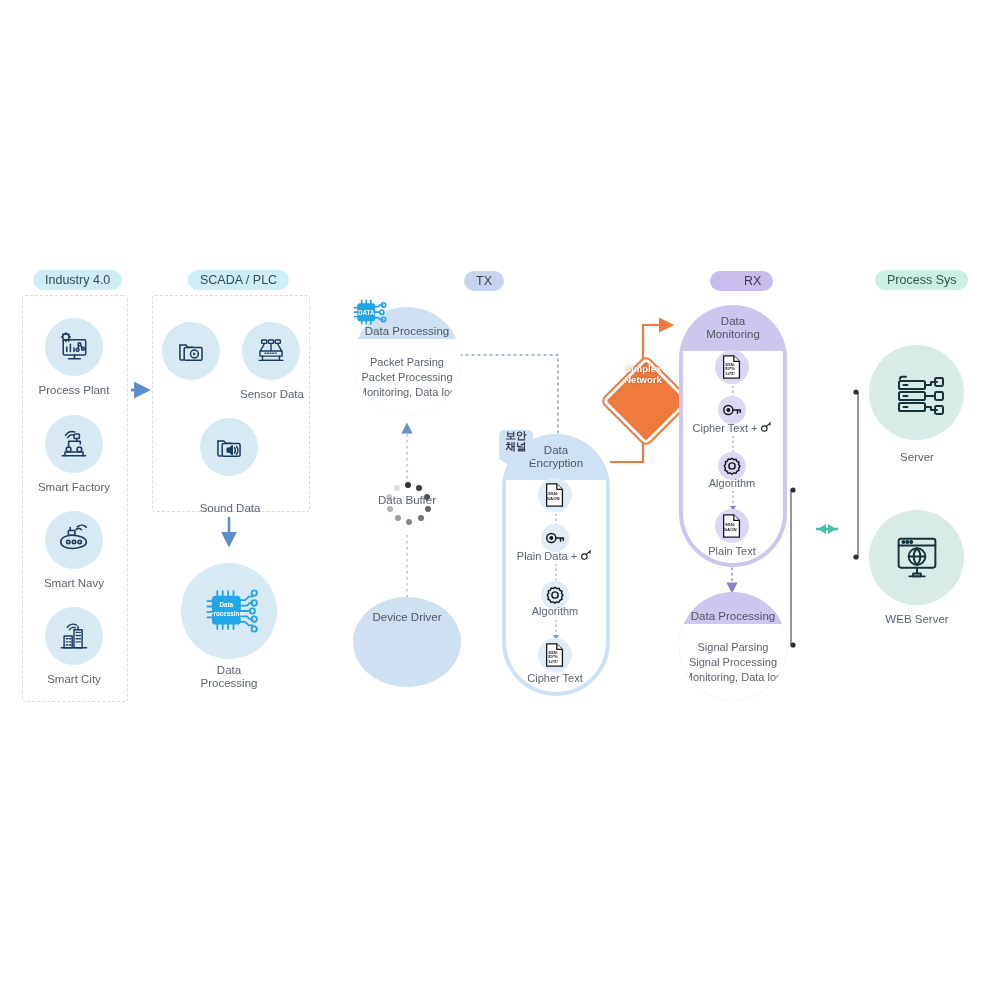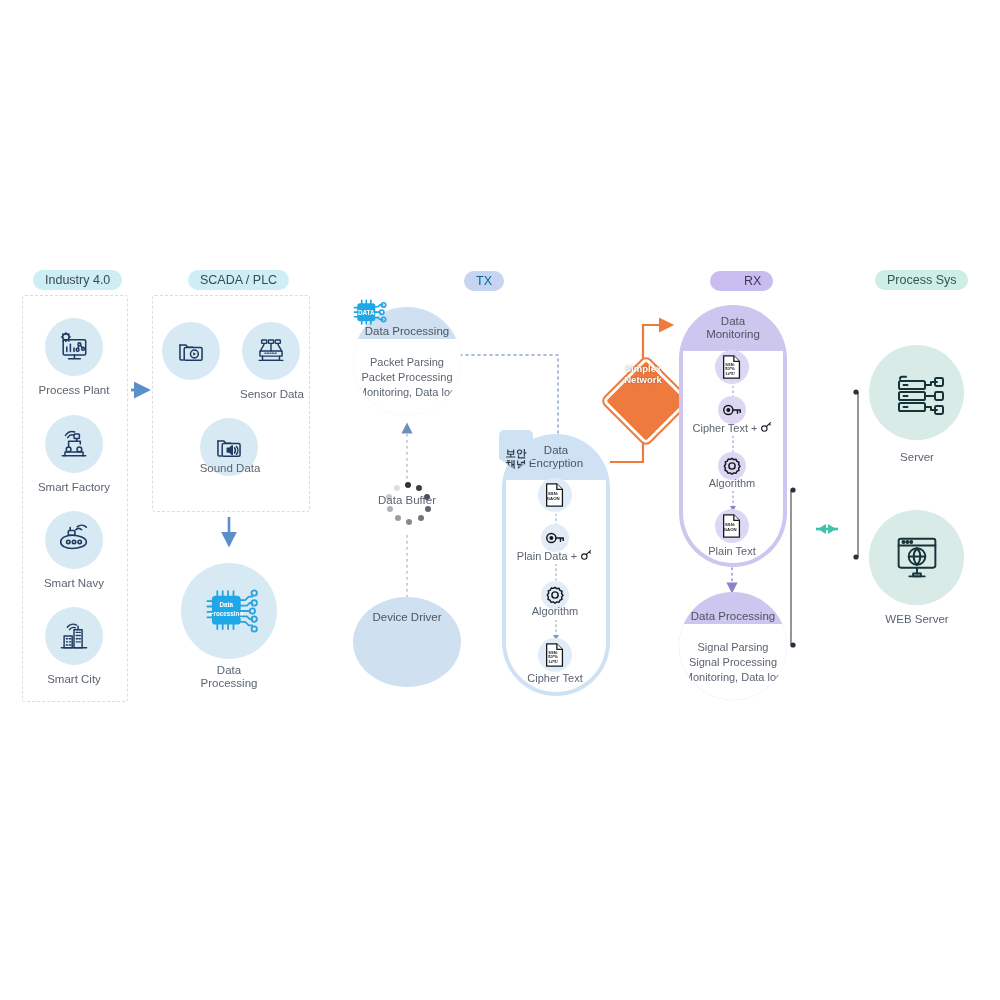--- a/index.html
+++ b/index.html
@@ -5,21 +5,21 @@
   html,body{margin:0;padding:0;background:#ffffff;}
   body{width:1000px;height:1000px;position:relative;overflow:hidden;
        font-family:"Liberation Sans","DejaVu Sans",sans-serif;color:#5b6470;}
   #stage{position:absolute;left:0;top:0;width:1000px;height:1000px;}
   .abs{position:absolute;}
 
   
   .pill{position:absolute;height:20px;line-height:20px;text-align:center;
         border-radius:10px;font-size:12.5px;white-space:nowrap;padding:0 12px;}
   .pill.cyan{background:#cdeef5;color:#3a4a55;}
-  .pill.blue{background:#c6d4f2;color:#0369a1;}
+  .pill.blue{background:#c6d4f2;color:#404040;}
   .pill.purple{background:#c9bdf0;color:#3f3a55;}
   .pill.teal{background:#cdeee4;color:#35574e;}
 
   
   .groupbox{position:absolute;border:1.4px dashed #d9dde2;border-radius:3px;}
 
   
   .iconcircle{position:absolute;border-radius:50%;display:flex;
               align-items:center;justify-content:center;}
   .ic-lightblue{background:#d7eaf4;}
@@ -51,21 +51,21 @@
   .capsule .cbody{position:absolute;left:4px;right:4px;background:#fff;
      border-radius:0 0 56px 56px;}
   .cap-blue{background:#cfe2f4;}
   .cap-lav{background:#cdc6ee;}
 
   .steplabel{position:absolute;font-size:11px;color:#5b6470;text-align:center;
              white-space:nowrap;}
 
   
   .shield{position:absolute;width:34px;height:40px;background:#cfe2f4;
-          display:flex;flex-direction:column;align-items:center;justify-content:flex-end;
+          display:flex;flex-direction:column;align-items:center;justify-content:flex-start;
           font-size:10.5px;font-weight:bold;color:#2d3a4a;line-height:11px;
           clip-path:polygon(0 0,100% 0,100% 72%,50% 100%,0 72%);
           border-radius:5px 5px 0 0;}
 
   
   .diamond{position:absolute;width:56px;height:56px;background:#ef7a3d;
            border:3px solid #ffffff;box-shadow:0 0 0 2px #ef7a3d;
            transform:rotate(45deg);border-radius:5px;}
   .diamond-label{position:absolute;text-align:center;font-size:9.5px;
                  font-weight:bold;color:#ffffff;line-height:11px;
@@ -246,21 +246,21 @@
 
   <div class="iconcircle ic-lightblue" style="left:200px;top:418px;width:58px;height:58px;">
     <svg width="34" height="34" viewBox="0 0 40 40" fill="none" stroke="#1f3a5f" stroke-width="1.8" stroke-linecap="round" stroke-linejoin="round">
       <path d="M7 13v16a1.6 1.6 0 0 0 1.6 1.6H11"></path>
       <path d="M7 13h7l2.2 2.6h6"></path>
       <rect x="12" y="16" width="21" height="15" rx="1.6"></rect>
       <path d="M18 21.5h2.6l3.2-2.8v10l-3.2-2.8H18z" fill="#1f3a5f" stroke="#1f3a5f"></path>
       <path d="M26.5 21c1.4 1.6 1.4 4.4 0 6M28.8 19.4c2.2 2.6 2.2 6.6 0 9.2"></path>
     </svg>
   </div>
-  <div class="caption" style="left:180px;top:462px;width:100px;">Sound Data</div>
+  <div class="caption" style="left:180px;top:502px;width:100px;">Sound Data</div>
 
   <div class="iconcircle ic-lightblue" style="left:181px;top:563px;width:96px;height:96px;">
     <svg width="72" height="72" viewBox="0 0 80 80" fill="none" stroke="#29a3e0" stroke-width="2" stroke-linecap="round" stroke-linejoin="round">
       <rect x="22" y="24" width="30" height="30" rx="3" fill="#1fa7e8" stroke="#1fa7e8"></rect>
       <text x="37" y="36" font-family="Liberation Sans, sans-serif" font-size="7" font-weight="bold" fill="#ffffff" text-anchor="middle" stroke="none">Data</text>
       <text x="37" y="45" font-family="Liberation Sans, sans-serif" font-size="7" font-weight="bold" fill="#ffffff" text-anchor="middle" stroke="none">Processing</text>
       <path d="M27 24v-6M33 24v-6M39 24v-6M45 24v-6"></path>
       <path d="M27 54v6M33 54v6M39 54v6M45 54v6"></path>
       <path d="M22 29h-6M22 35h-6M22 41h-6M22 47h-6"></path>
       <path d="M52 28h6l4-4h4M52 34h8l3-3h3M52 40h10M52 46h8l3 3h3M52 52h6l4 4h4"></path>

